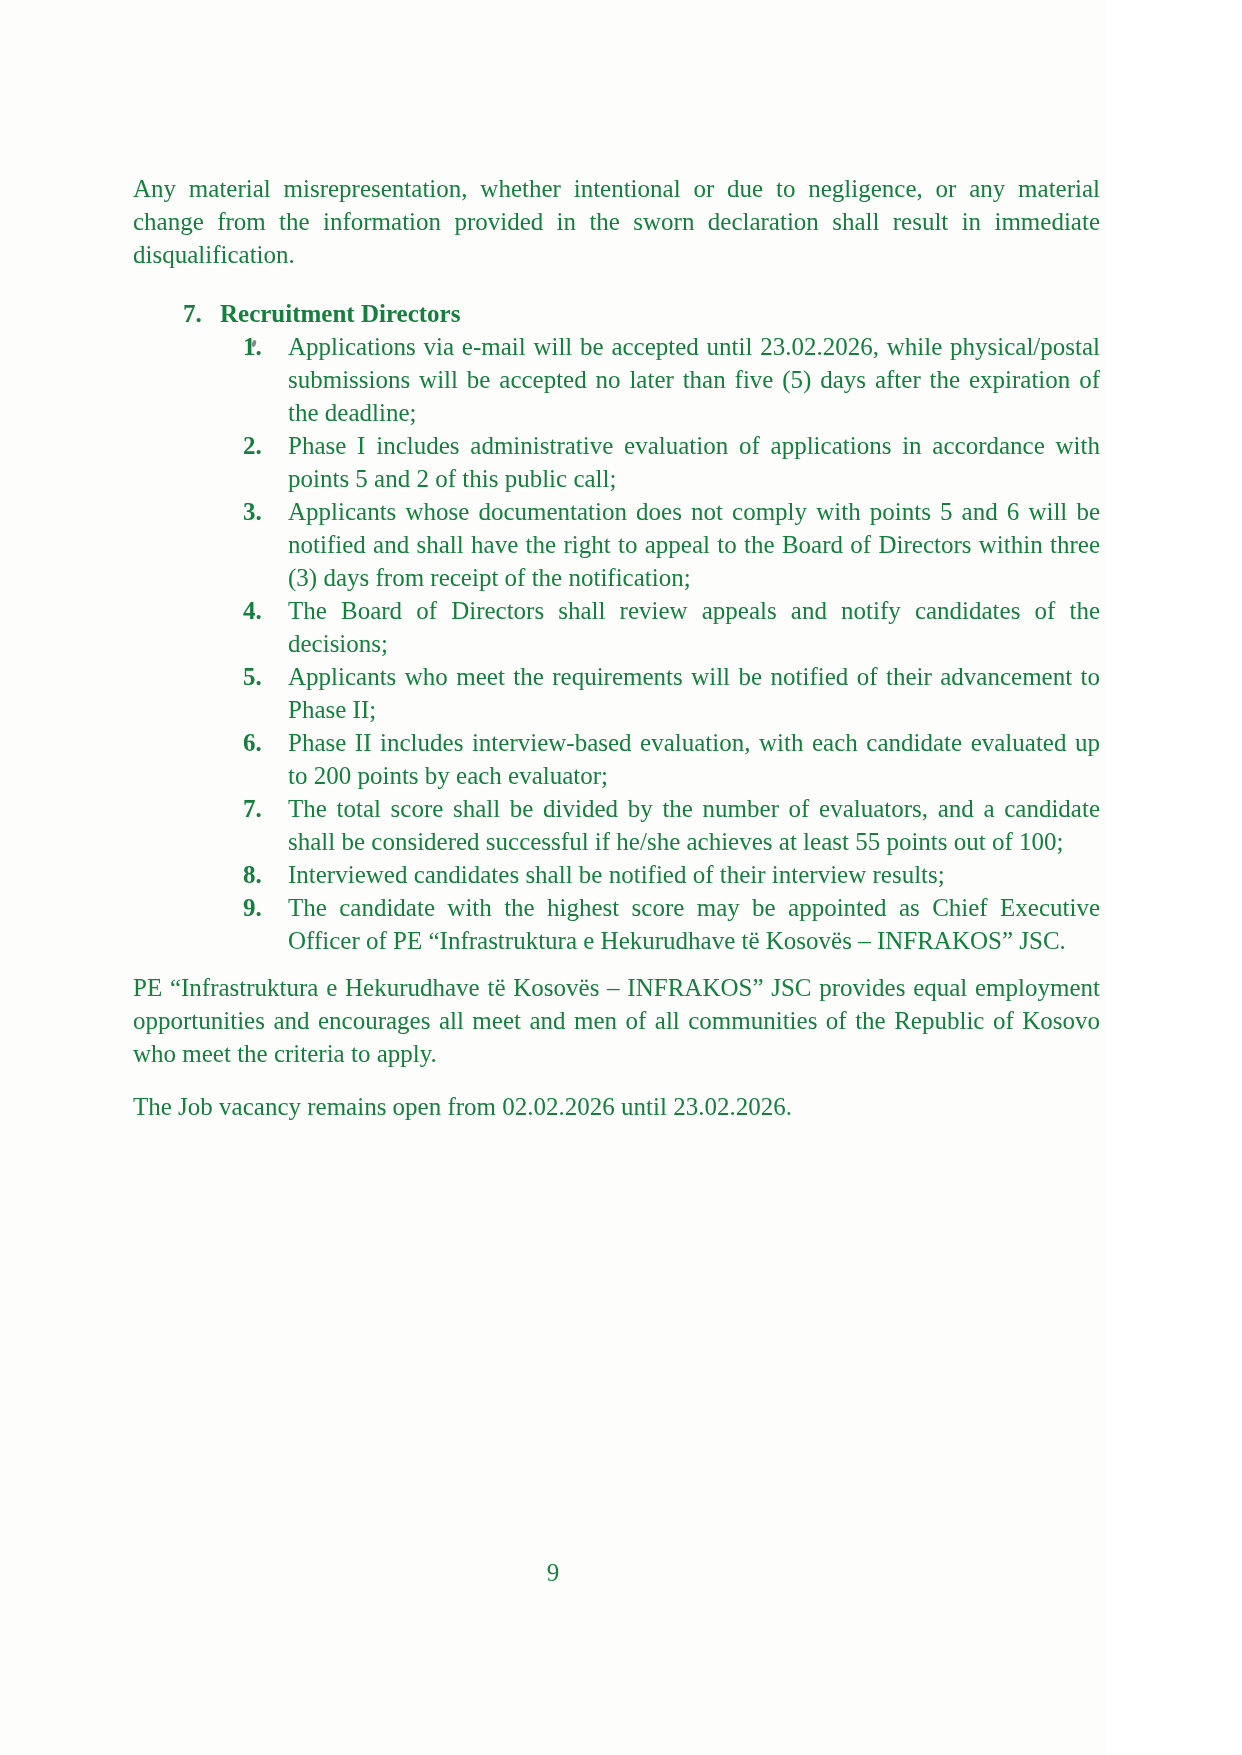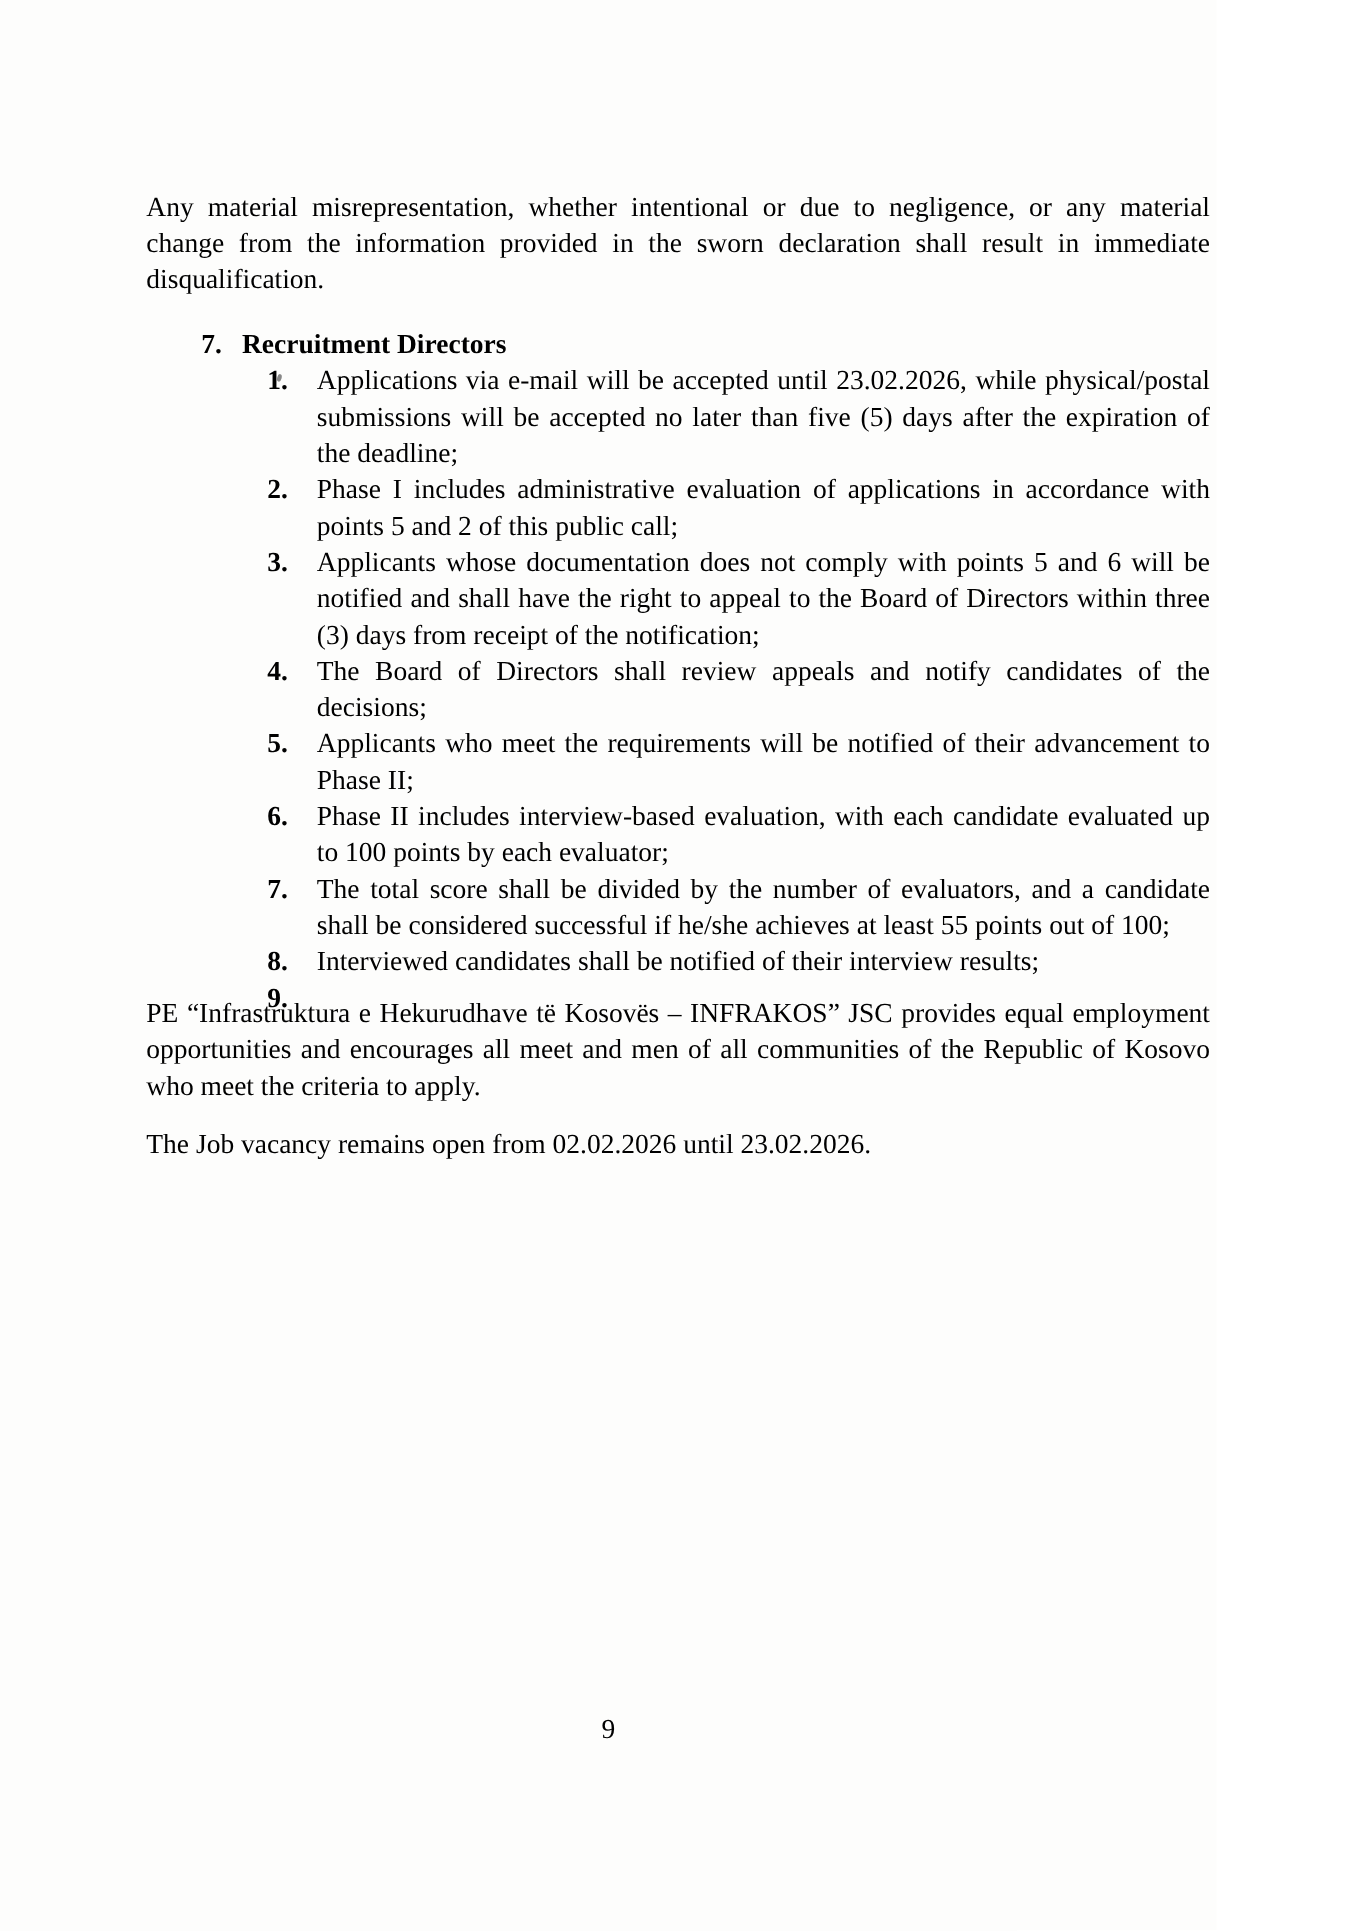--- a/index.html
+++ b/index.html
@@ -6,21 +6,21 @@
     margin: 0;
     padding: 0;
     background: #ffffff;
   }
   .page {
     position: relative;
     width: 1106px;
     height: 1755px;
     background: #fdfdfc;
     font-family: "Liberation Serif", "DejaVu Serif", serif;
-    color: #000000;
+    color: #15803d;
     overflow: hidden;
   }
   .content {
     position: absolute;
     left: 133px;
     top: 172px;
     width: 967px;
     font-size: 25px;
     line-height: 33px;
   }
@@ -120,35 +120,36 @@
         <span>The Board of Directors shall review appeals and notify candidates of the decisions;</span>
       </div>
 
       <div class="item">
         <span class="num">5.</span>
         <span>Applicants who meet the requirements will be notified of their advancement to Phase II;</span>
       </div>
 
       <div class="item">
         <span class="num">6.</span>
-        <span>Phase II includes interview-based evaluation, with each candidate evaluated up to 100 points by each evaluator;</span>
+        <span>Phase II includes interview-based evaluation, with each candidate evaluated up to 200 points by each evaluator;</span>
       </div>
 
       <div class="item">
         <span class="num">7.</span>
         <span>The total score shall be divided by the number of evaluators, and a candidate shall be considered successful if he/she achieves at least 55 points out of 100;</span>
       </div>
 
       <div class="item">
         <span class="num">8.</span>
         <span>Interviewed candidates shall be notified of their interview results;</span>
       </div>
 
       <div class="item">
         <span class="num">9.</span>
+        <span>The candidate with the highest score may be appointed as Chief Executive Officer of PE “Infrastruktura e Hekurudhave të Kosovës – INFRAKOS” JSC.</span>
       </div>
 
     </div>
 
     <p class="para pe-para">PE “Infrastruktura e Hekurudhave të Kosovës – INFRAKOS” JSC provides equal employment opportunities and encourages all meet and men of all communities of the Republic of Kosovo who meet the criteria to apply.</p>
 
     <p class="para vacancy">The Job vacancy remains open from 02.02.2026 until 23.02.2026.</p>
 
   </div>
 

